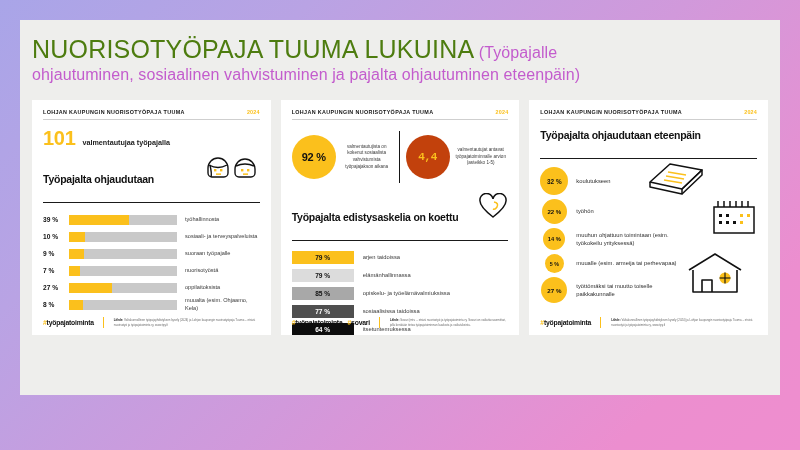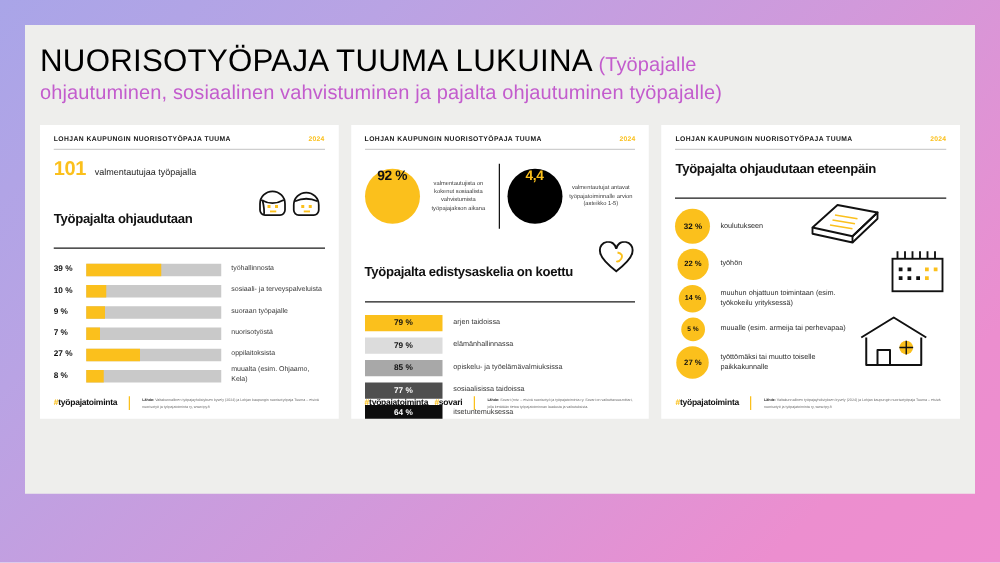--- a/index.html
+++ b/index.html
@@ -24,21 +24,21 @@
   
   #headline {
     position: absolute;
     left: 12px; top: 14px;
     width: 740px;
     line-height: 1.22;
   }
   .hl-main {
     font-size: 25px;
     font-weight: 400;
-    color: #000000;
+    color: #4d7c0f;
     letter-spacing: 0.2px;
   }
   .hl-sub {
     font-size: 16px;
     font-weight: 400;
     color: #c35ccd;
     letter-spacing: 0.1px;
   }
 
   
@@ -80,29 +80,30 @@
   }
 
   
   .stat-line {
     display: flex;
     align-items: baseline;
     gap: 7px;
     margin-top: 7px;
   }
   .stat-big {
-    font-size: 16px;
+    font-size: 20px;
     font-weight: bold;
     color: #fbc01c;
     letter-spacing: -0.3px;
     text-align: center;
   }
   .stat-desc {
     font-size: 7.2px;
     color: #222;
+    font-weight: bold;
   }
   .sec-title-row {
     display: flex;
     align-items: flex-end;
     margin-top: 5px;
     border-bottom: 1.2px solid #1a1a1a;
     padding-bottom: 17px;
     position: relative;
   }
   .sec-title {
@@ -149,25 +150,26 @@
   .circles-row {
     display: flex;
     align-items: center;
     margin-top: 6px;
     height: 62px;
   }
   .circ-unit { display: flex; align-items: center; gap: 5px; }
   .circ {
     border-radius: 50%;
     display: flex;
+    align-items: center;
     justify-content: center;
     flex: none;
   }
   .circ.yellow { width: 44px; height: 44px; background: #fbc01c; }
-  .circ.black  { width: 44px; height: 44px; background: #000000; }
+  .circ.black  { width: 44px; height: 44px; background: #c2410c; font-family: Liberation Mono, monospace; }
   .circ-val { font-size: 11px; font-weight: bold; color: #111; letter-spacing: -0.3px; }
   .circ.black .circ-val { color: #fbc01c; }
   .circ-cap {
     font-size: 4.6px;
     color: #3a3a3a;
     line-height: 1.42;
     text-align: center;
     width: 52px;
   }
   .vdiv { width: 1px; background: #151515; height: 52px; margin: 0 6px; }
@@ -233,21 +235,21 @@
   .fineprint b { color: #2b2b2b; }
 </style>
 </head>
 <body>
 
 <div id="panel">
 
   <div id="headline">
     <span class="hl-main">NUORISOTYÖPAJA TUUMA LUKUINA</span>
     <span class="hl-sub">(Työpajalle</span>
-    <div class="hl-sub">ohjautuminen, sosiaalinen vahvistuminen ja pajalta ohjautuminen työpajalle)</div>
+    <div class="hl-sub">ohjautuminen, sosiaalinen vahvistuminen ja pajalta ohjautuminen eteenpäin)</div>
   </div>
 
   <div id="cards">
 
     <div class="card">
       <div class="card-head">
         <span class="brand">LOHJAN KAUPUNGIN NUORISOTYÖPAJA TUUMA</span>
         <span class="year">2024</span>
       </div>
 

